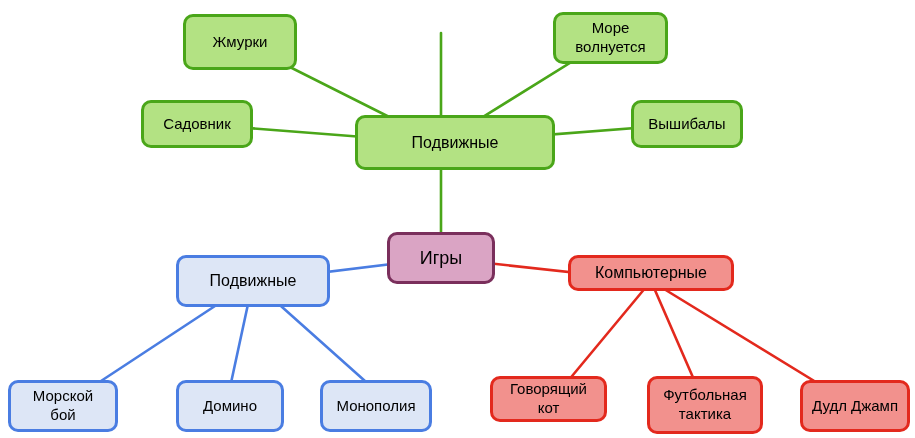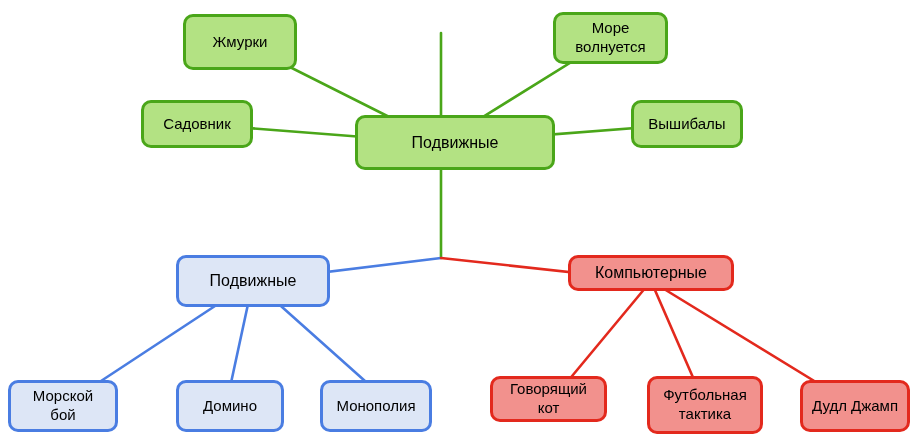--- a/index.html
+++ b/index.html
@@ -75,20 +75,23 @@
   <div class="node green" style="left:141px;top:100px;width:112px;height:48px">
     <span>Садовник</span>
   </div>
   <div class="node green cat" style="left:355px;top:115px;width:200px;height:55px">
     <span>Подвижные</span>
   </div>
   <div class="node green" style="left:631px;top:100px;width:112px;height:48px">
     <span>Вышибалы</span>
   </div>
 
+  <div class="node pink root" style="left:387px;top:232px;width:108px;height:52px">
+    <span>Игры</span>
+  </div>
 
   <div class="node blue cat" style="left:176px;top:255px;width:154px;height:52px">
     <span>Подвижные</span>
   </div>
   <div class="node blue" style="left:8px;top:380px;width:110px;height:52px">
     <span>Морской бой</span>
   </div>
   <div class="node blue" style="left:176px;top:380px;width:108px;height:52px">
     <span>Домино</span>
   </div>

